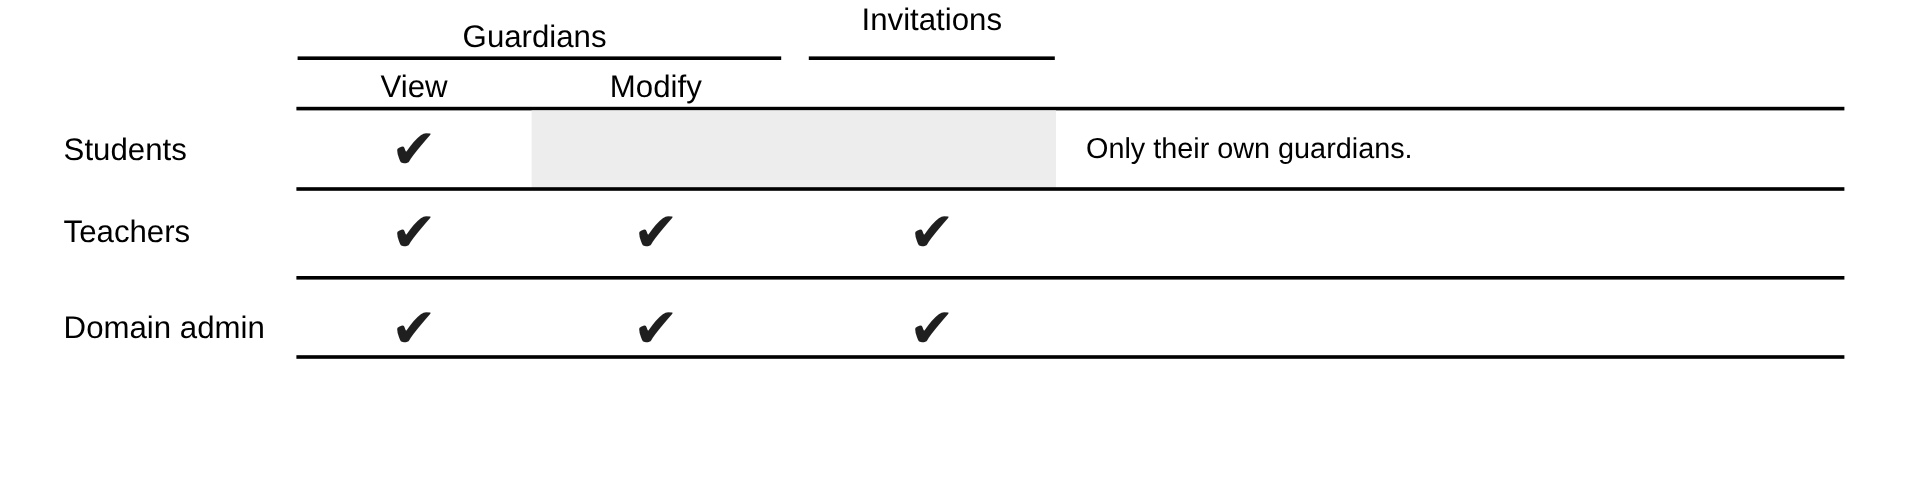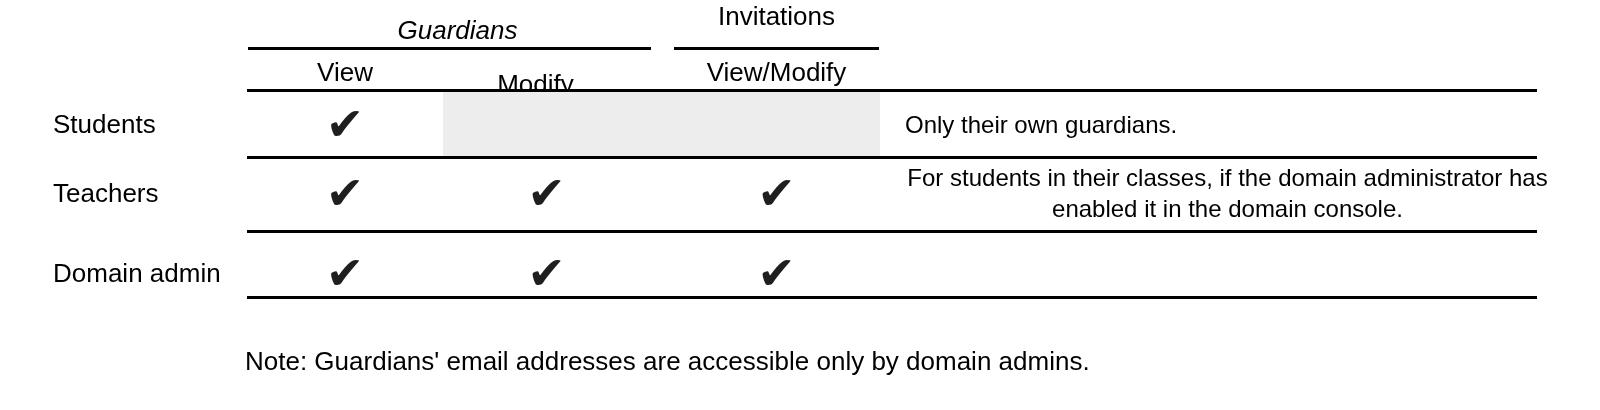--- a/index.html
+++ b/index.html
@@ -92,29 +92,28 @@
     font-size: 26px;
     line-height: 31px;
     white-space: nowrap;
   }
 </style>
 </head>
 <body>
 
 <div class="canvas">
 
-  <div class="group-label" style="left:256px; width:403px; top:15px;font-style:italic;">Guardians</div>
+  <div class="group-label" style="left:244px; width:403px; top:15px;">Guardians</div>
   <div class="group-label" style="left:674px; width:205px; top:1px;">Invitations</div>
 
   <div class="hline" style="left:248px; top:47px; width:403px;"></div>
   <div class="hline" style="left:674px; top:47px; width:205px;"></div>
 
   <div class="col-label" style="left:248px; width:194px; top:57px;text-align:right;">View</div>
-  <div class="col-label" style="left:431px; width:209px; top:57px;margin-top:12px;">Modify</div>
-  <div class="col-label" style="left:674px; width:205px; top:57px;">View/Modify</div>
+  <div class="col-label" style="left:442px; width:209px; top:57px;">Modify</div>
 
   <div class="hline" style="left:247px; top:89px; width:1290px;"></div>
 
   <div class="disabled-cell"></div>
 
   <div class="row" style="top:92px; height:64px;">
     <div class="role-label">Students</div>
     <div class="cell view">
       <span class="check">✔</span>
     </div>
@@ -129,37 +128,33 @@
     <div class="role-label">Teachers</div>
     <div class="cell view">
       <span class="check">✔</span>
     </div>
     <div class="cell modify">
       <span class="check">✔</span>
     </div>
     <div class="cell view-modify">
       <span class="check">✔</span>
     </div>
-    <div class="note-cell">
-      <span class="note-text">For students in their classes, if the domain administrator has enabled it in the domain console.</span>
-    </div>
   </div>
 
   <div class="hline" style="left:247px; top:230px; width:1290px;"></div>
 
   <div class="row" style="top:233px; height:80px;">
     <div class="role-label">Domain admin</div>
     <div class="cell view">
       <span class="check">✔</span>
     </div>
     <div class="cell modify">
       <span class="check">✔</span>
     </div>
     <div class="cell view-modify">
       <span class="check">✔</span>
     </div>
   </div>
 
   <div class="hline" style="left:247px; top:296px; width:1290px;"></div>
 
-  <div class="footnote">Note: Guardians' email addresses are accessible only by domain admins.</div>
 
 </div>
 
 </body></html>

